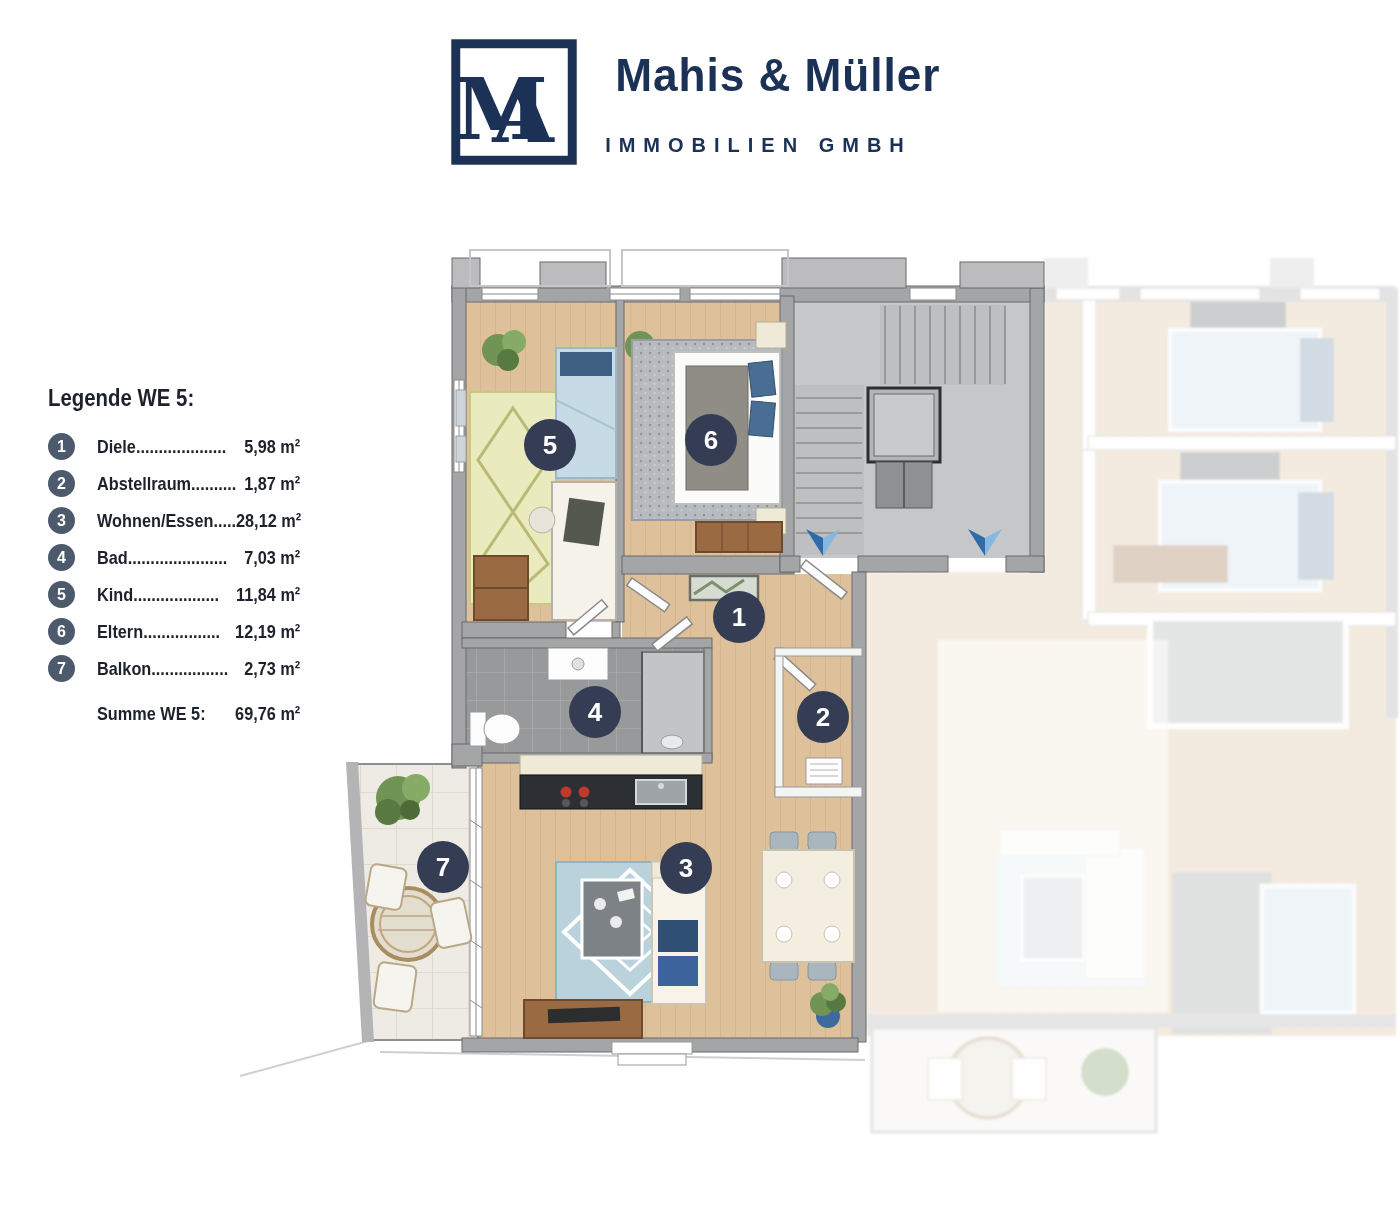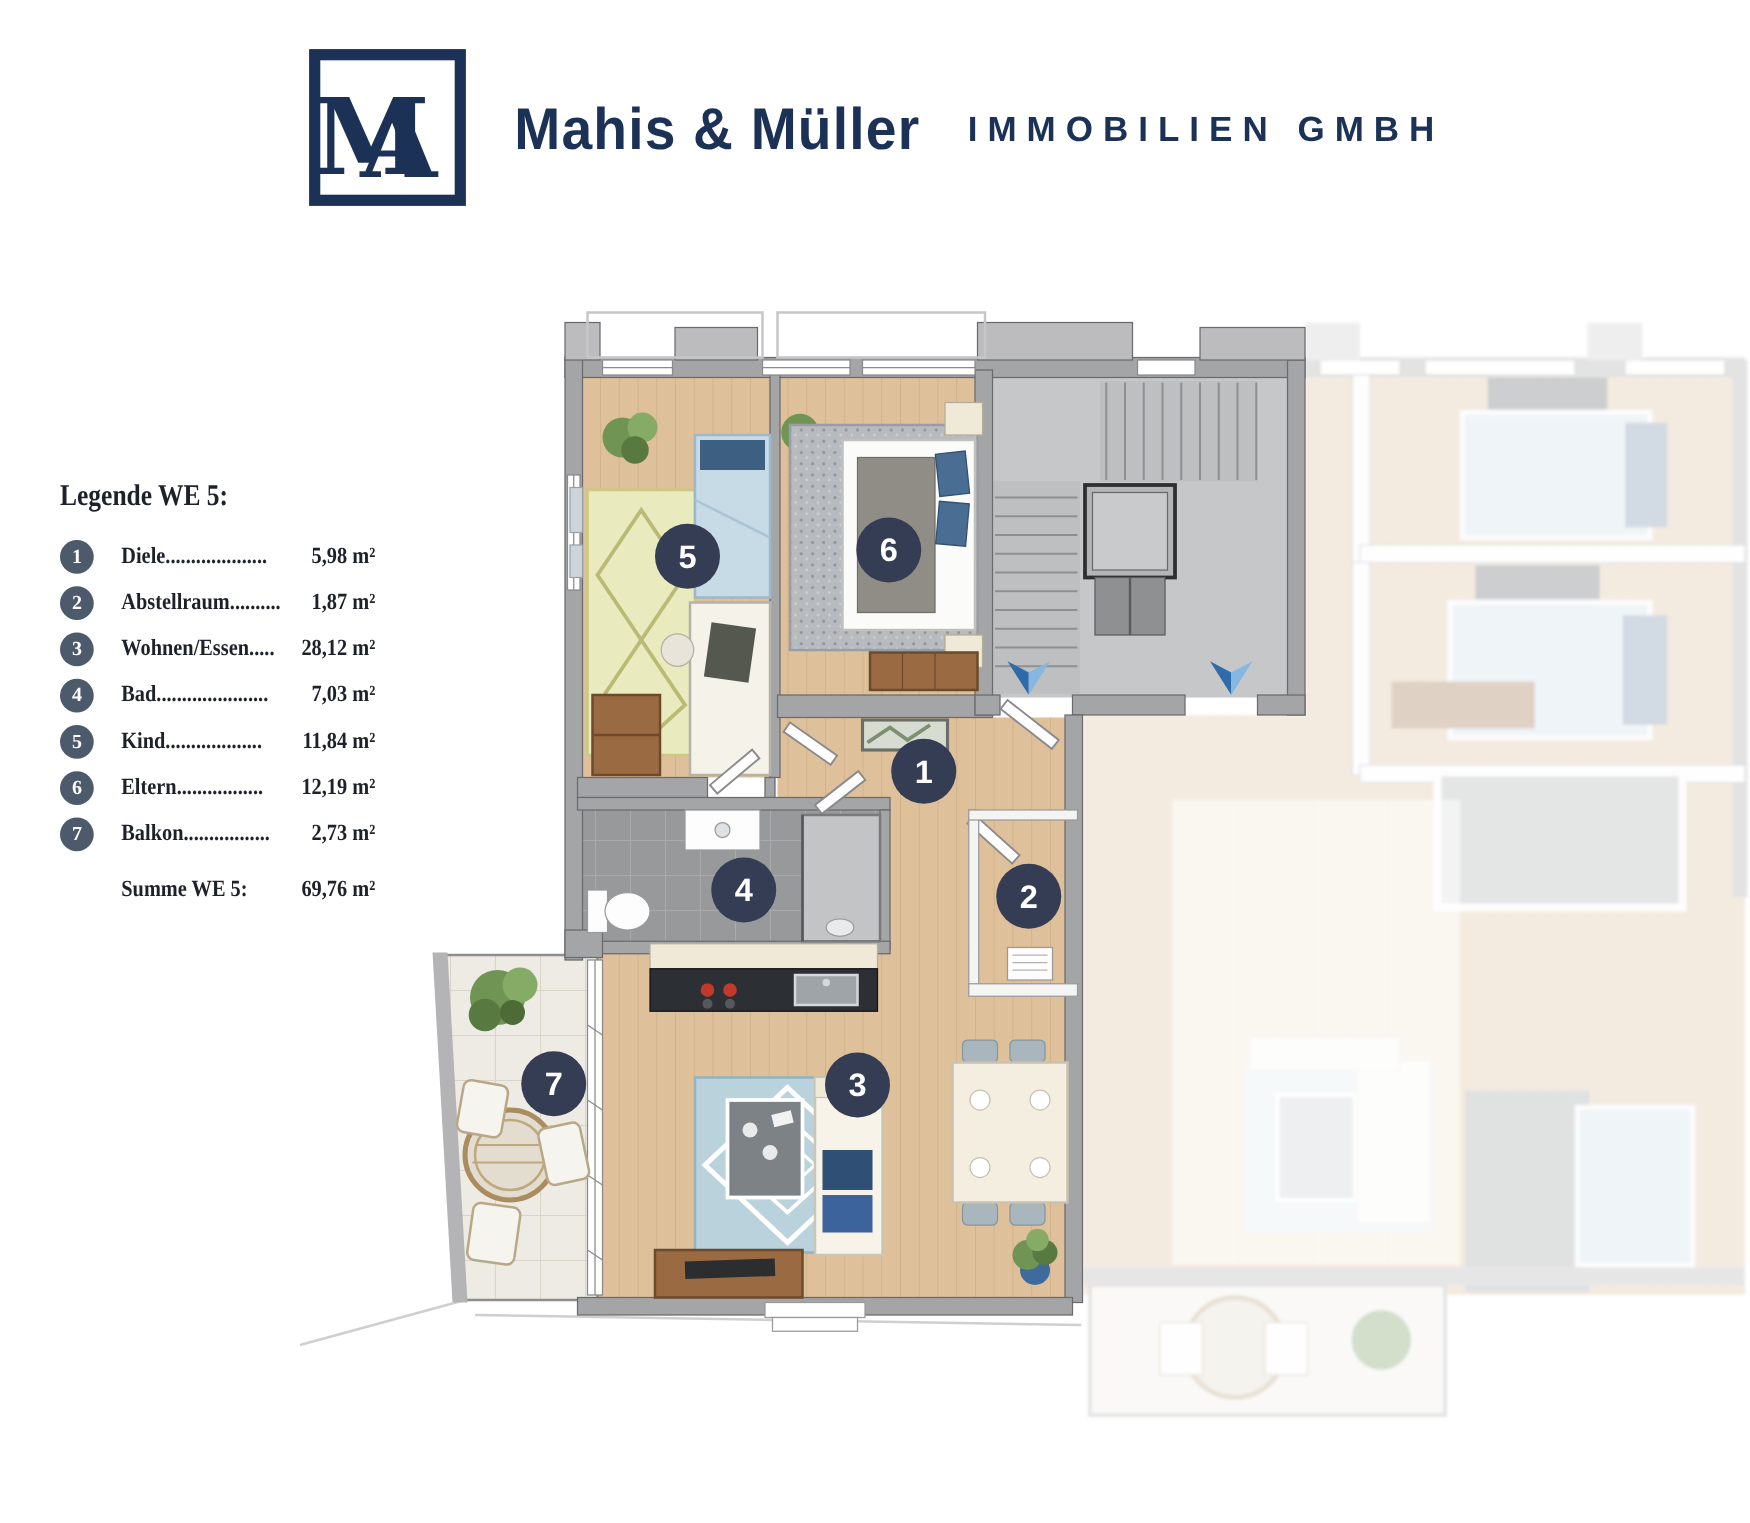--- a/index.html
+++ b/index.html
@@ -2,30 +2,30 @@
 <html><head>
 <meta charset="utf-8">
 <style>
   html,body{margin:0;padding:0;background:#ffffff;}
   .page{position:relative;width:1400px;height:1218px;background:#ffffff;overflow:hidden;
         font-family:"Liberation Sans",sans-serif;color:#20242c;}
   
   .brand-row{position:absolute;top:38px;left:0;width:100%;display:flex;justify-content:center;
              align-items:center;gap:26px;}
   .logo-box{width:130px;height:128px;flex:none;}
-  .brand-text{display:flex;align-items:center;gap:28px;}
+  .brand-text{display:flex;flex-direction:column;align-items:flex-start;gap:28px;}
   .brand-name{font-size:47px;font-weight:bold;color:#1b3156;letter-spacing:1px;
               display:inline-block;transform:scaleX(.94);transform-origin:center;}
-  .brand-sub{margin-top:4px;font-size:28px;font-weight:bold;color:#1b3156;letter-spacing:8px;}
+  .brand-sub{margin-top:4px;font-size:20px;font-weight:bold;color:#1b3156;letter-spacing:8px;}
   .project{position:absolute;top:180px;left:0;width:100%;text-align:center;}
   .project .line{display:block;line-height:33px;}
   .project .line span{display:inline-block;transform:scaleX(.85);transform-origin:center;
               font-size:25px;font-weight:600;color:#23262c;}
   
-  .legend{position:absolute;left:48px;top:384px;width:280px;font-family:Liberation Serif, serif;}
+  .legend{position:absolute;left:48px;top:384px;width:280px;}
   .legend-title span{display:inline-block;transform:scaleX(.85);transform-origin:0 50%;
               font-size:24px;font-weight:bold;color:#1d212a;}
   .legend-list{margin-top:16px;}
   .legend-row{display:flex;align-items:center;height:37px;}
   .legend-badge{width:27px;height:27px;border-radius:50%;background:#4d5a6c;color:#fff;
               flex:none;display:flex;align-items:center;justify-content:center;
               font-size:16px;font-weight:bold;margin-right:22px;}
   .legend-text{width:242px;display:flex;align-items:baseline;transform:scaleX(.88);
               transform-origin:0 50%;font-size:18.5px;font-weight:600;color:#1d212a;
               white-space:nowrap;}

